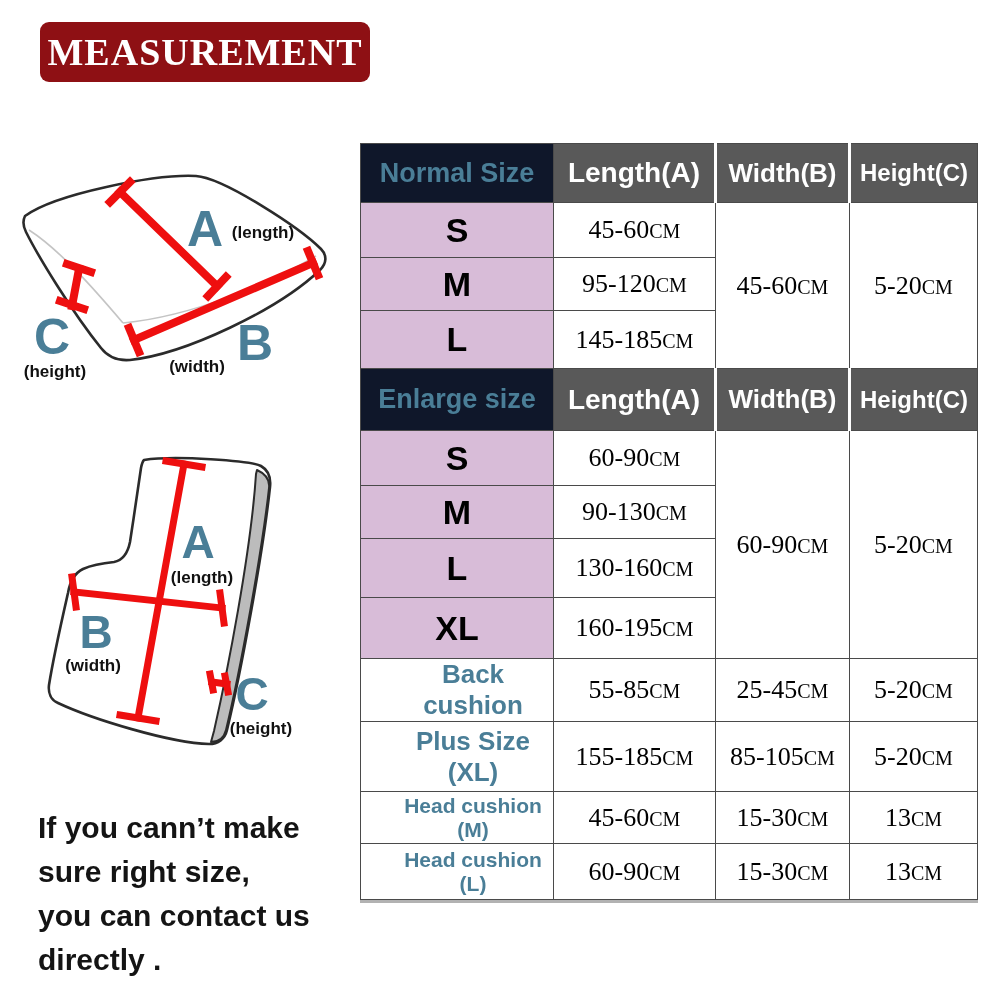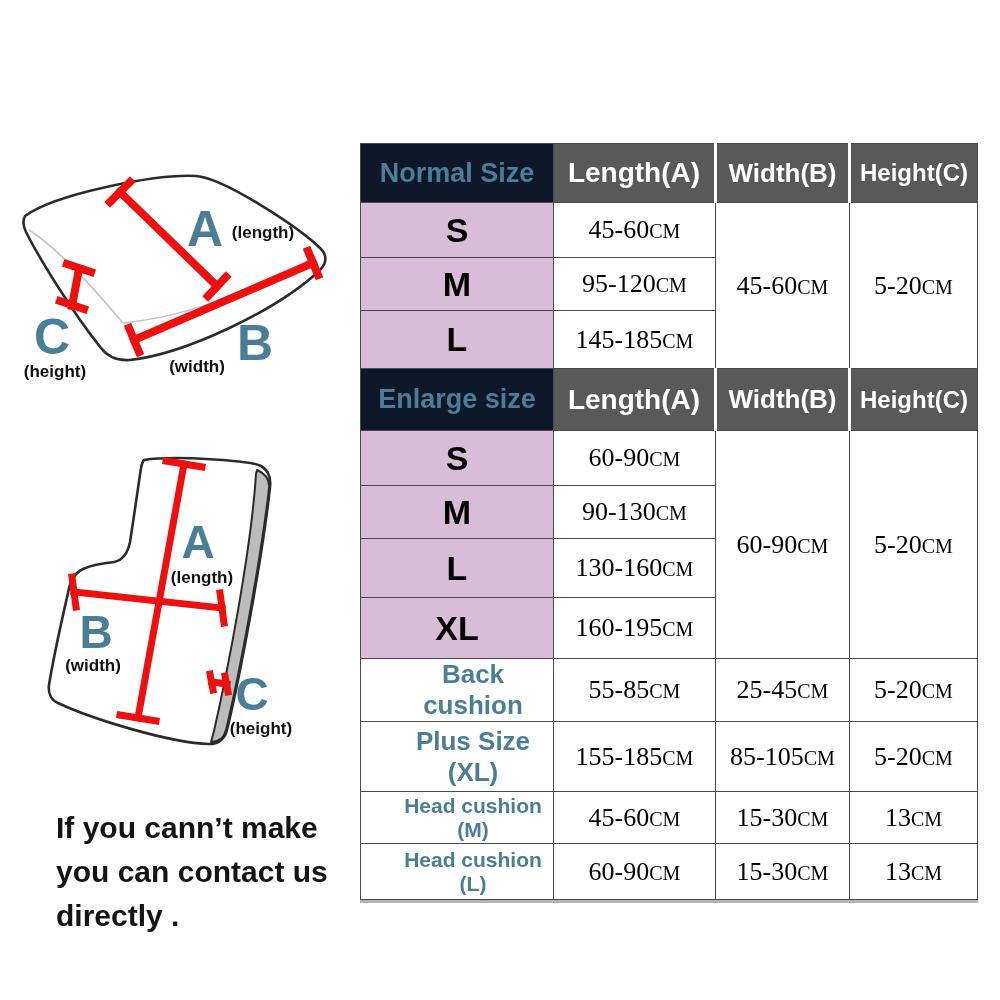--- a/index.html
+++ b/index.html
@@ -27,21 +27,21 @@
   .dg-sub{fill:#111;font-family:"Liberation Sans",sans-serif;font-weight:700;font-size:17px;}
   .outline{fill:#ffffff;stroke:#2b2b2b;stroke-width:2.6;stroke-linejoin:round;}
   .seam{fill:none;stroke:#c4c4c4;stroke-width:1.6;}
   .redline{stroke:#ee0f0f;stroke-width:8;stroke-linecap:square;fill:none;}
   .redline2{stroke:#ee0f0f;stroke-width:7;stroke-linecap:square;fill:none;}
   .sidestrip{fill:#bcbcbc;stroke:#2b2b2b;stroke-width:2;stroke-linejoin:round;}
 
   
   .note{
     position:absolute;left:38px;top:806px;width:330px;
-    font-size:30px;font-weight:700;color:#141414;line-height:44px;margin-left:18px;
+    font-size:30px;font-weight:700;color:#141414;line-height:44px;
   }
 
   
   table.size-table{
     position:absolute;left:360px;top:143px;border-collapse:collapse;
     table-layout:fixed;background:#fff;box-shadow:0 3px 0 rgba(165,165,165,.85);
   }
   .size-table td,.size-table th{
     border:1px solid #4a4a4a;text-align:center;vertical-align:middle;
     padding:0;overflow:hidden;
@@ -56,20 +56,23 @@
   td.val-cell{font-family:"Liberation Serif",serif;font-size:26px;color:#000;background:#fff;}
   td.val-cell .unit{font-size:20px;}
   td.row-label{color:#4a7e97;font-weight:700;font-size:26px;background:#fff;padding-left:32px;}
   td.row-label.small{font-size:21px;}
 </style>
 </head>
 <body>
 
 <div id="stage">
 
+  <div class="title-box">
+    <span>MEASUREMENT</span>
+  </div>
 
   <svg class="dg1" width="340" height="250" viewBox="0 0 340 250">
     <path class="outline" d="M 15 66 C 45 44, 145 24, 186 26 C 214 28, 290 78, 311 99 C 317 105, 317 113, 310 120
          C 268 160, 175 204, 120 210 C 108 211, 98 207, 91 198 C 62 162, 28 106, 16 82
          C 13 76, 13 70, 15 66 Z"></path>
     <path class="seam" d="M 19 80 C 50 100, 85 140, 113 173"></path>
     <path class="seam" d="M 113 173 C 185 166, 262 132, 306 106"></path>
 
     <g>
       <path class="redline" d="M 110 42 L 207 136"></path>
@@ -124,20 +127,21 @@
     <text class="dg-letter2" x="168" y="128" text-anchor="middle">A</text>
     <text class="dg-sub" x="172" y="153" text-anchor="middle">(length)</text>
     <text class="dg-letter2" x="66" y="218" text-anchor="middle">B</text>
     <text class="dg-sub" x="63" y="241" text-anchor="middle">(width)</text>
     <text class="dg-letter2" x="222" y="280" text-anchor="middle">C</text>
     <text class="dg-sub" x="231" y="304" text-anchor="middle">(height)</text>
   </svg>
 
   <div class="note">
     <div>If you cann’t make</div>
+    <div>sure right size,</div>
     <div>you can contact us</div>
     <div>directly .</div>
   </div>
 
   <table class="size-table">
     <colgroup>
         <col style="width:193px">
         <col style="width:162px">
         <col style="width:134px">
         <col style="width:128px">

